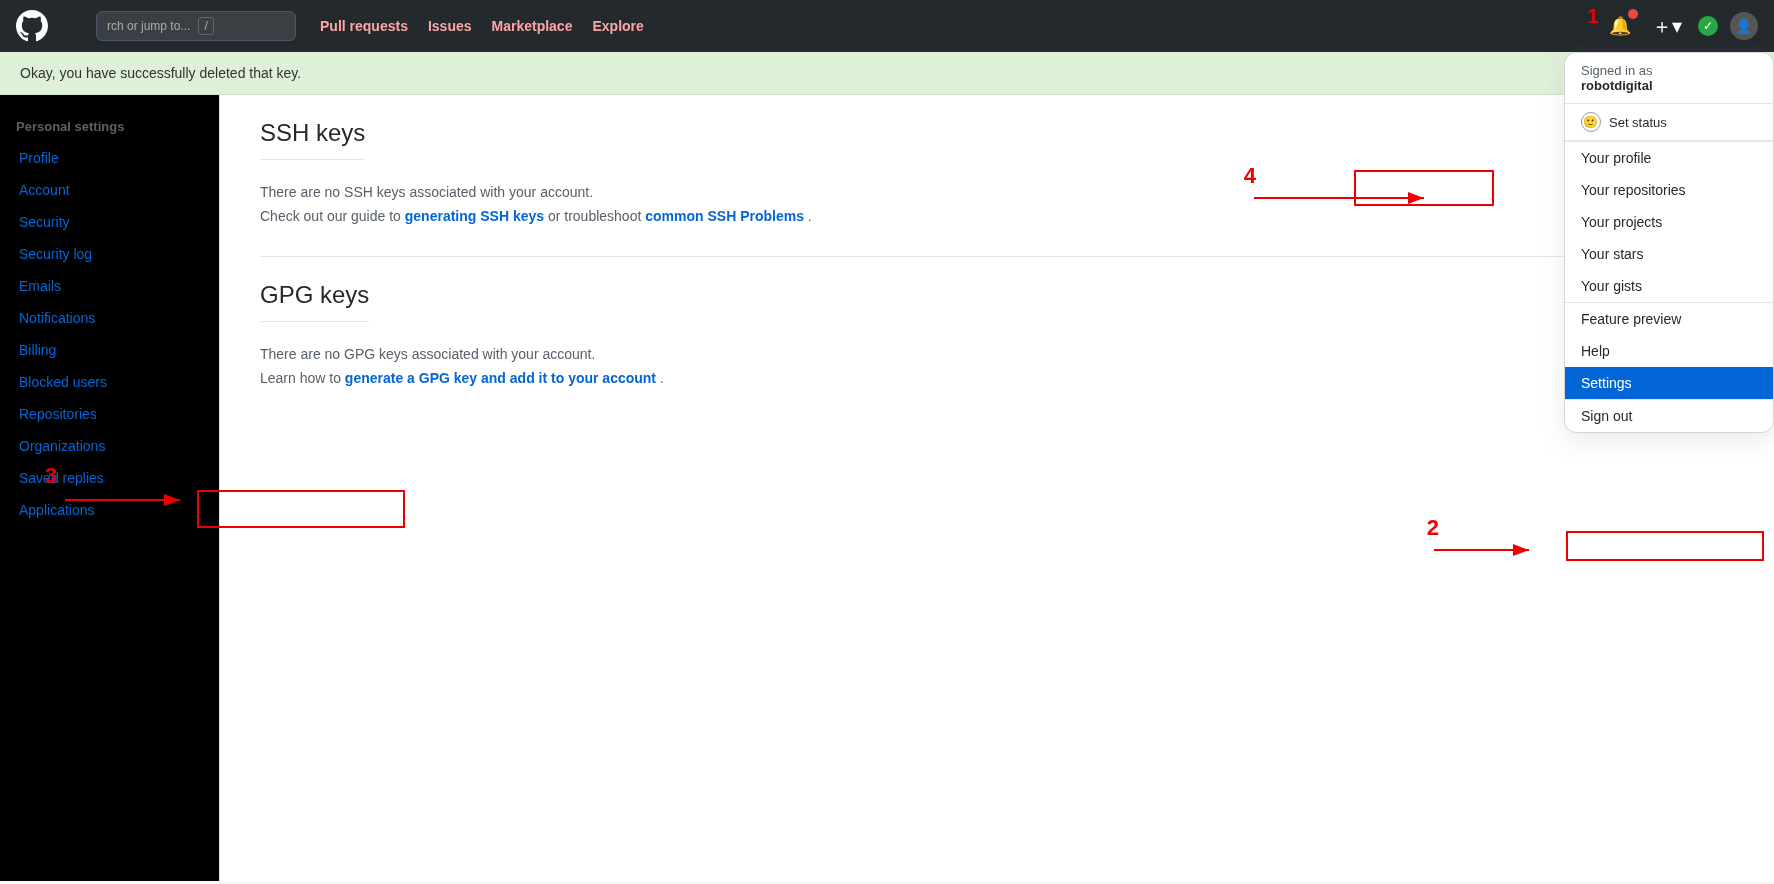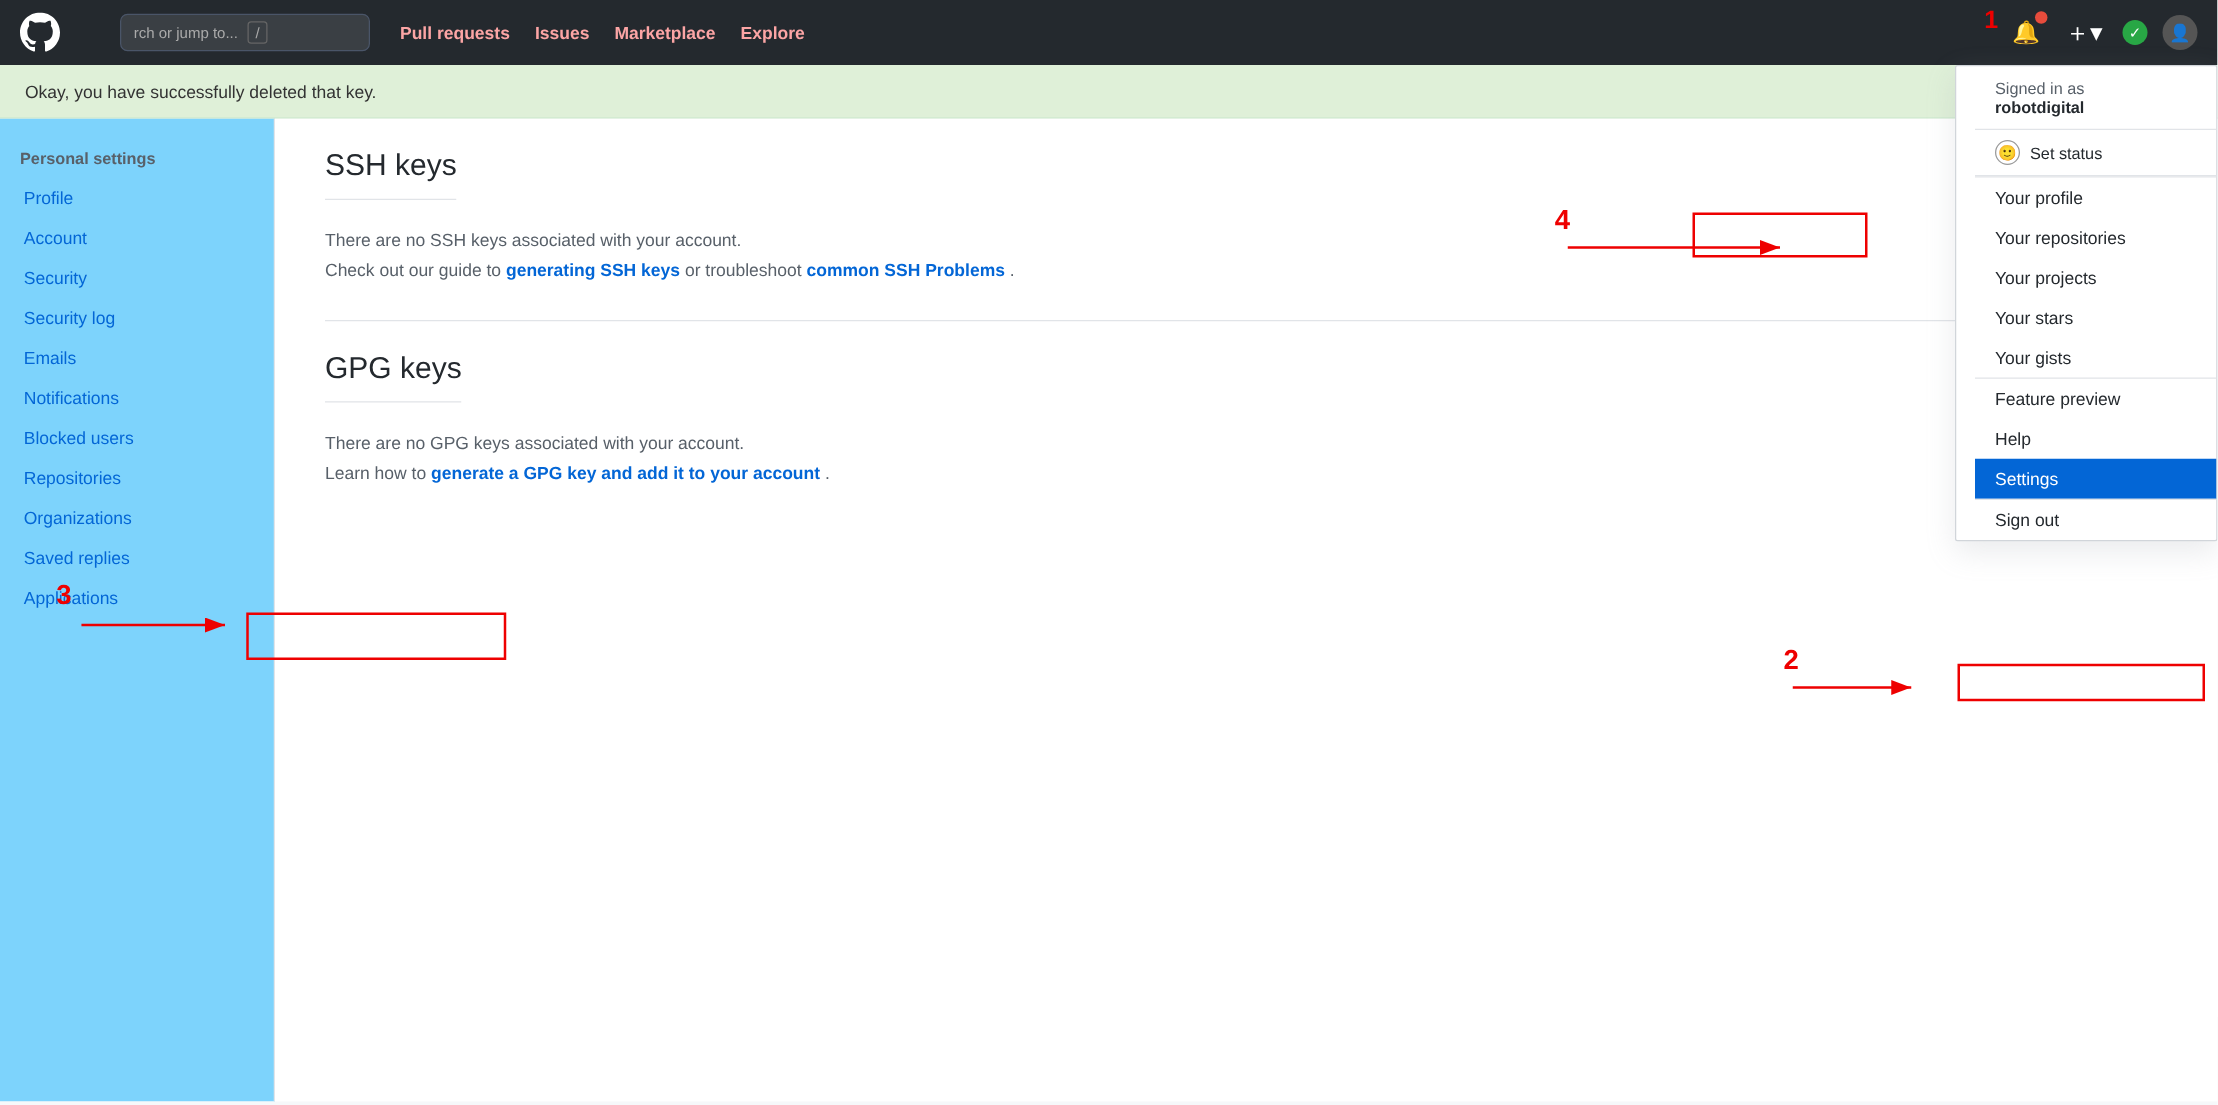--- a/index.html
+++ b/index.html
@@ -127,21 +127,21 @@
       min-height: calc(100vh - 52px - 46px);
       background: #fff;
     }
 
     
     .sidebar {
       width: 220px;
       min-width: 220px;
       border-right: 1px solid #e1e4e8;
       padding: 16px 0;
-      background: #7dd3fc;
+      background: #000000;
     }
     .sidebar-heading {
       padding: 8px 16px 8px 16px;
       font-size: 13px;
       font-weight: 600;
       color: #586069;
       text-transform: none;
     }
     .sidebar-item {
       display: block;
@@ -207,24 +207,23 @@
     .divider { border: none; border-top: 1px solid #e1e4e8; margin: 24px 0; }
 
     
     .dropdown-menu {
       position: absolute;
       top: 52px;
       right: 0;
       width: 210px;
       background: #fff;
       border: 1px solid #d1d5da;
-      border-radius: 2px;
+      border-radius: 12px;
       box-shadow: 0 8px 24px rgba(149,157,165,0.2);
       z-index: 100;
-      padding-left: 15px;
     }
     .dropdown-header {
       padding: 10px 16px;
       border-bottom: 1px solid #e1e4e8;
       font-size: 13px;
       color: #586069;
     }
     .dropdown-header strong {
       display: block;
       color: #24292e;
@@ -352,20 +351,21 @@
 
     <nav class="sidebar">
       <div class="sidebar-heading">Personal settings</div>
 
       <a class="sidebar-item">Profile</a>
       <a class="sidebar-item">Account</a>
       <a class="sidebar-item">Security</a>
       <a class="sidebar-item">Security log</a>
       <a class="sidebar-item">Emails</a>
       <a class="sidebar-item">Notifications</a>
+      <a class="sidebar-item">Billing</a>
 
       <a class="sidebar-item">Blocked users</a>
       <a class="sidebar-item">Repositories</a>
       <a class="sidebar-item">Organizations</a>
       <a class="sidebar-item">Saved replies</a>
       <a class="sidebar-item">Applications</a>
     </nav>
 
     <main class="main-content">
 

